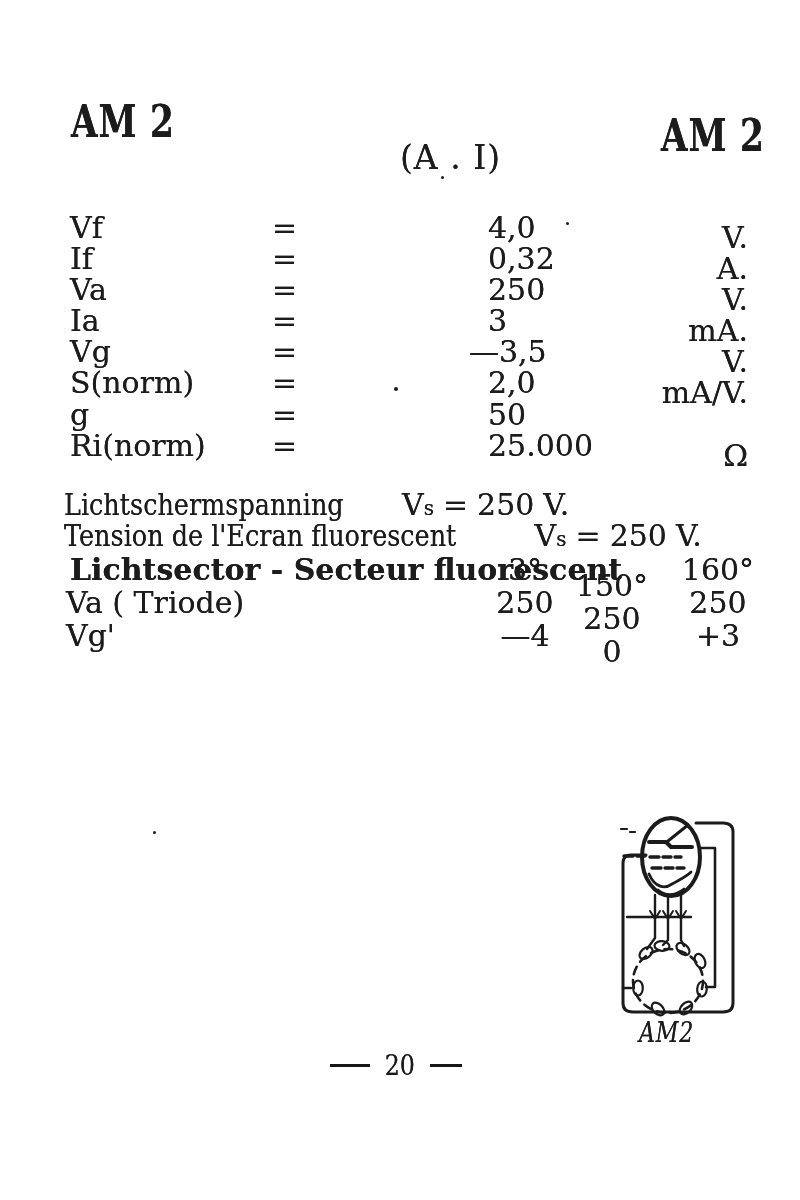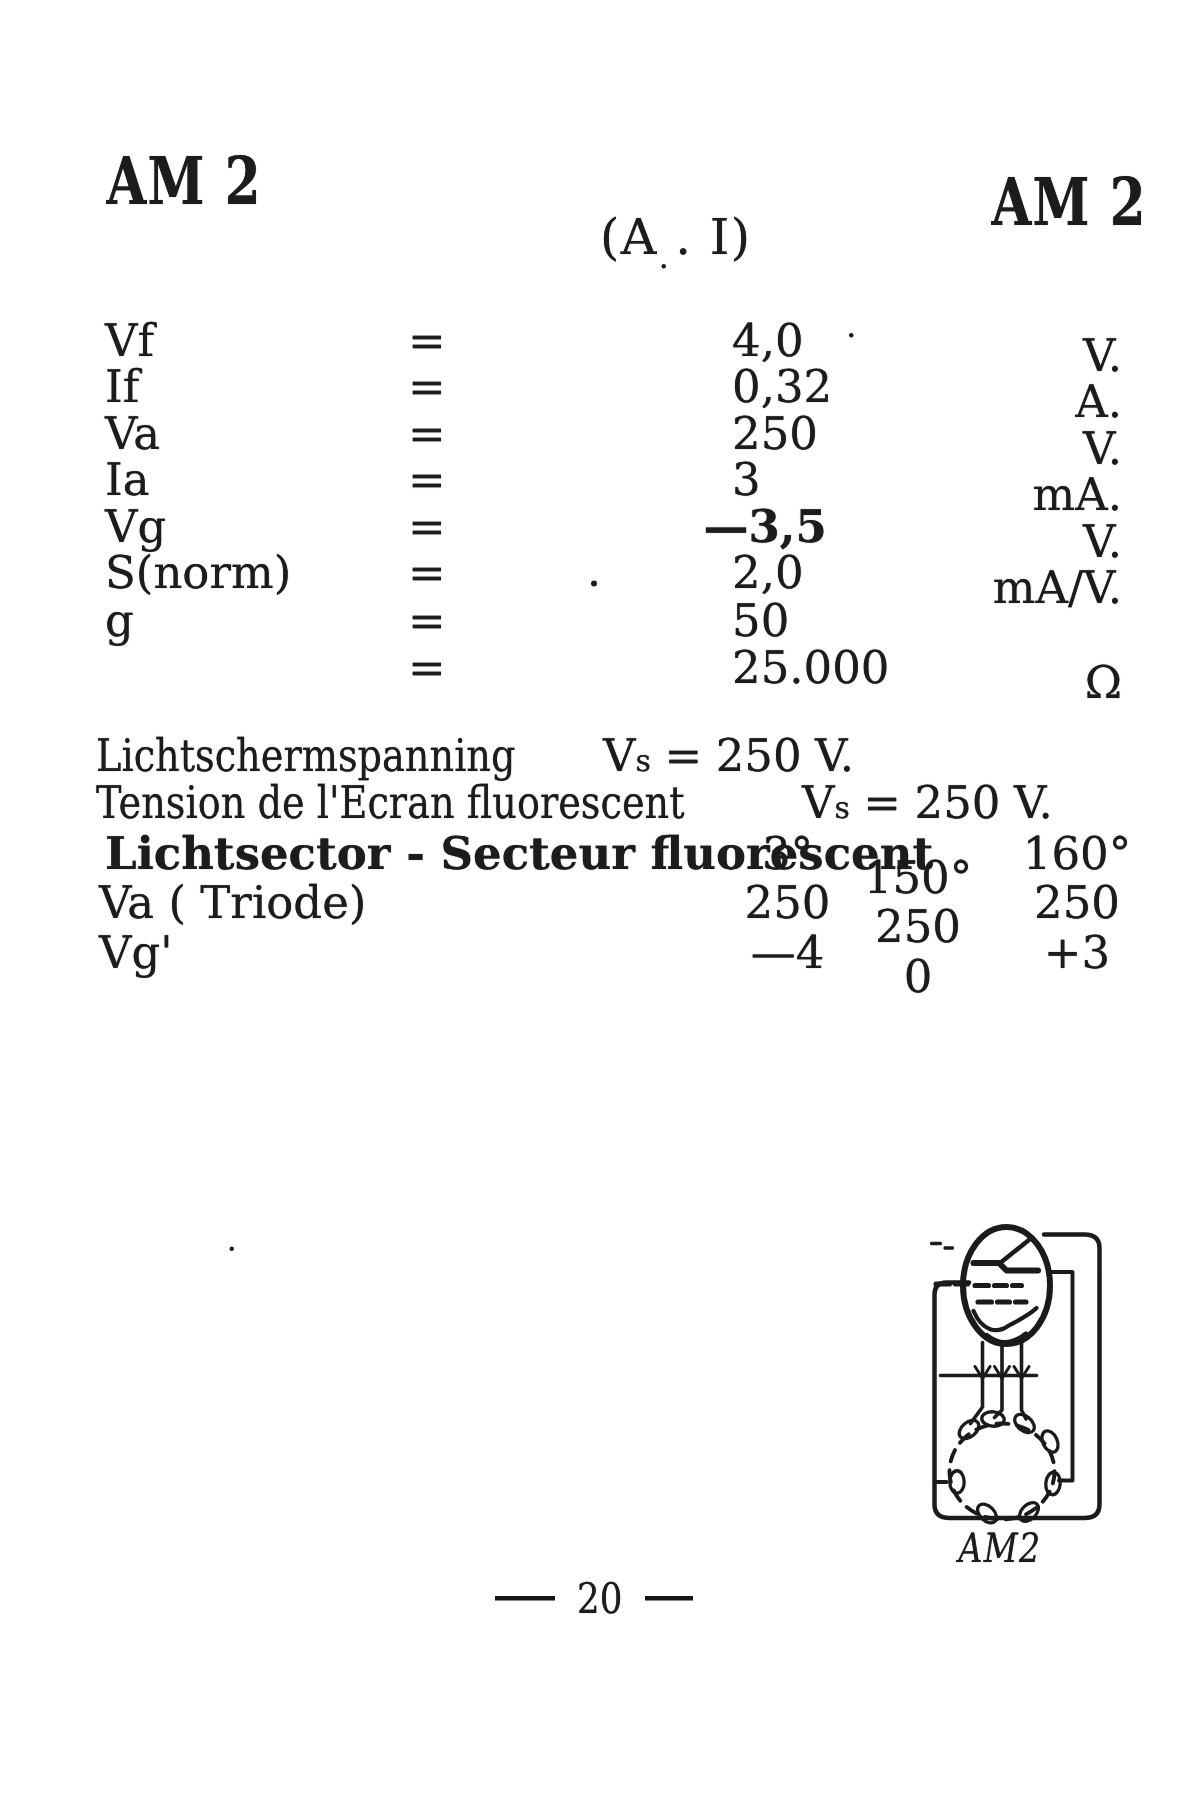--- a/index.html
+++ b/index.html
@@ -66,36 +66,37 @@
   </div>
   <div class="rrow">
     <span class="rlabel">Ia</span>
     <span class="req">=</span>
     <span class="rval">3</span>
     <span class="runit">mA.</span>
   </div>
   <div class="rrow">
     <span class="rlabel">Vg</span>
     <span class="req">=</span>
-    <span class="rval" style="margin-left: -19px; font-weight: bold;">—3,5</span>
+    <span class="rval" style="margin-left: -19px;">—3,5</span>
     <span class="runit">V.</span>
   </div>
   <div class="rrow">
     <span class="rlabel">S(norm)</span>
     <span class="req">=</span>
     <span class="rval">2,0</span>
     <span class="runit">mA/V.</span>
   </div>
   <div class="rrow">
     <span class="rlabel">g</span>
     <span class="req">=</span>
     <span class="rval">50</span>
     <span class="runit"></span>
   </div>
   <div class="rrow">
+    <span class="rlabel">Ri(norm)</span>
     <span class="req">=</span>
     <span class="rval">25.000</span>
     <span class="runit">Ω</span>
   </div>
 </div>
 
 <div class="mline" style="top:488px;">
   <span class="cond">Lichtschermspanning</span><span class="mpart"><span>V</span><span class="vsub">s</span></span><span class="mpart">=</span><span class="mpart">250</span><span class="mpart">V.</span>
 </div>
 <div class="mline" style="top:519px;">

